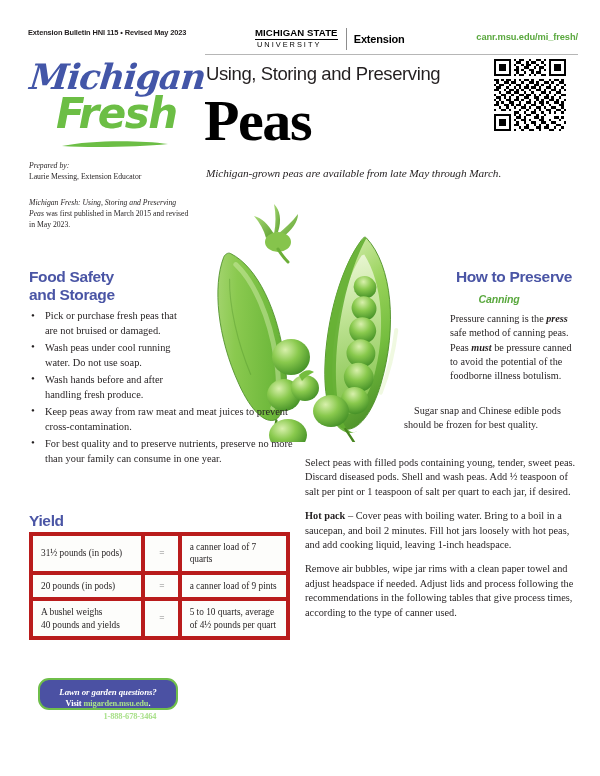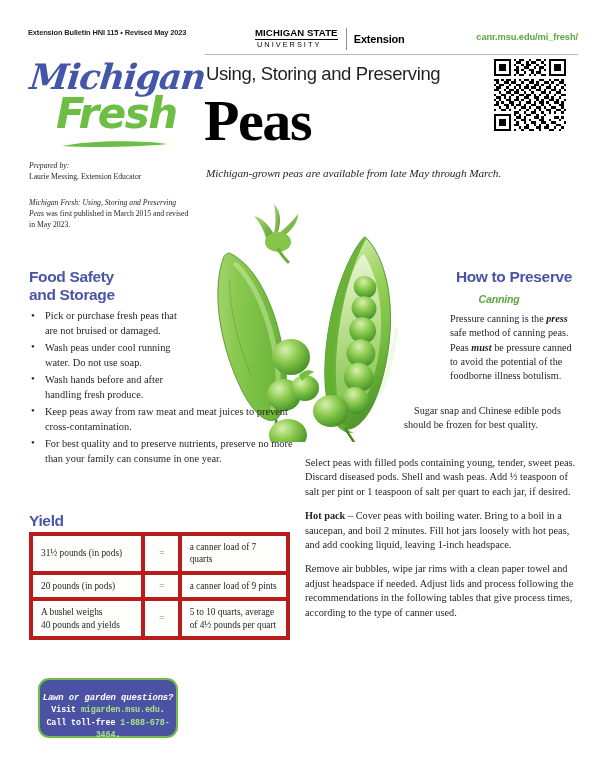--- a/index.html
+++ b/index.html
@@ -342,28 +342,28 @@
   }
   .right-col p { margin: 0 0 10px 0; font-family: Liberation Serif, serif; }
   .right-col .lead { font-weight: 700; }
 
   
   .qbox {
     position: absolute;
     left: 38px;
     top: 678px;
     width: 140px;
-    height: 60px;
+    height: 32px;
     background: #4b51a3;
     border: 2.5px solid #6fbe4a;
     border-radius: 11px;
     box-sizing: border-box;
     text-align: center;
-    padding-top: 12px;
-    font-family: Liberation Mono, monospace;
+    padding-top: 6px;
+    font-family: Liberation Serif, serif;
   }
   .qbox-title {
     font-size: 8.9px;
     font-weight: 700;
     font-style: italic;
     color: #ffffff;
     letter-spacing: -0.1px;
     line-height: 12px;
   }
   .qbox-line {

